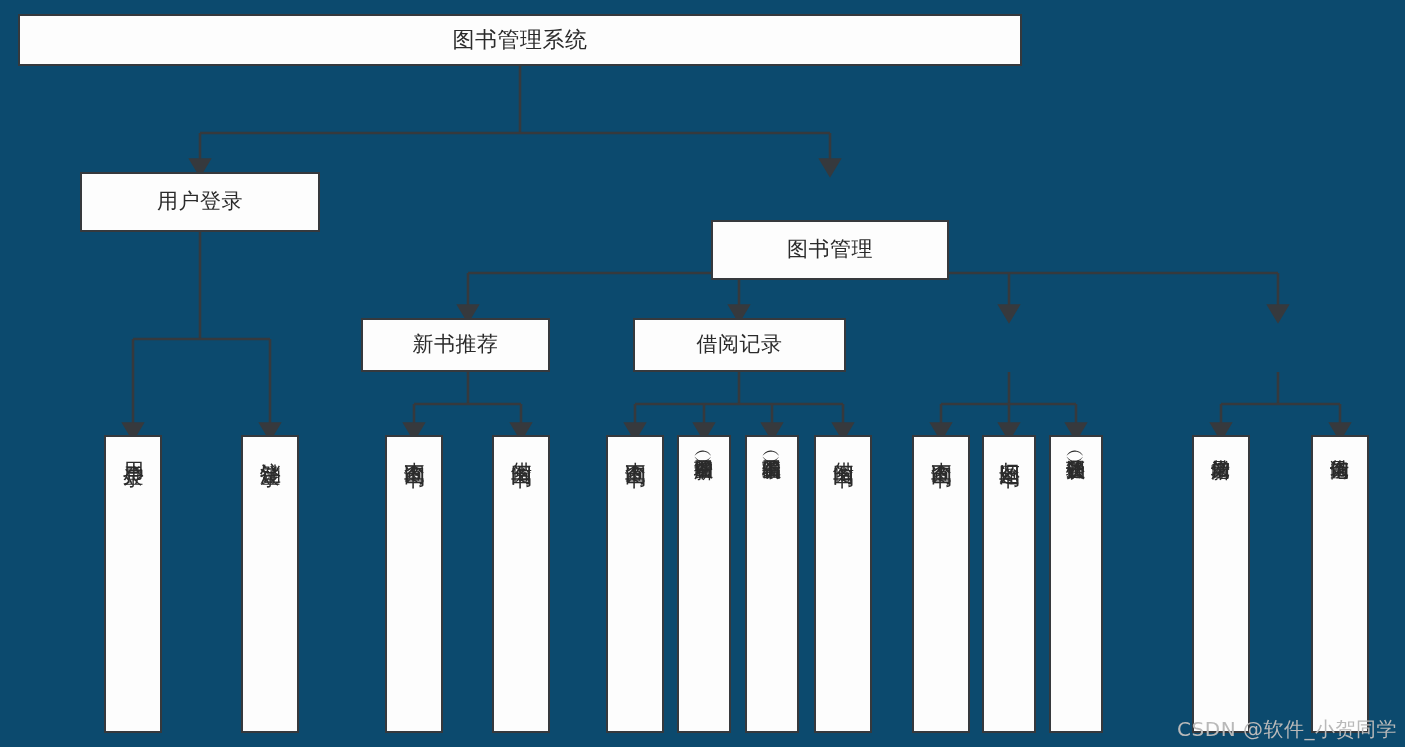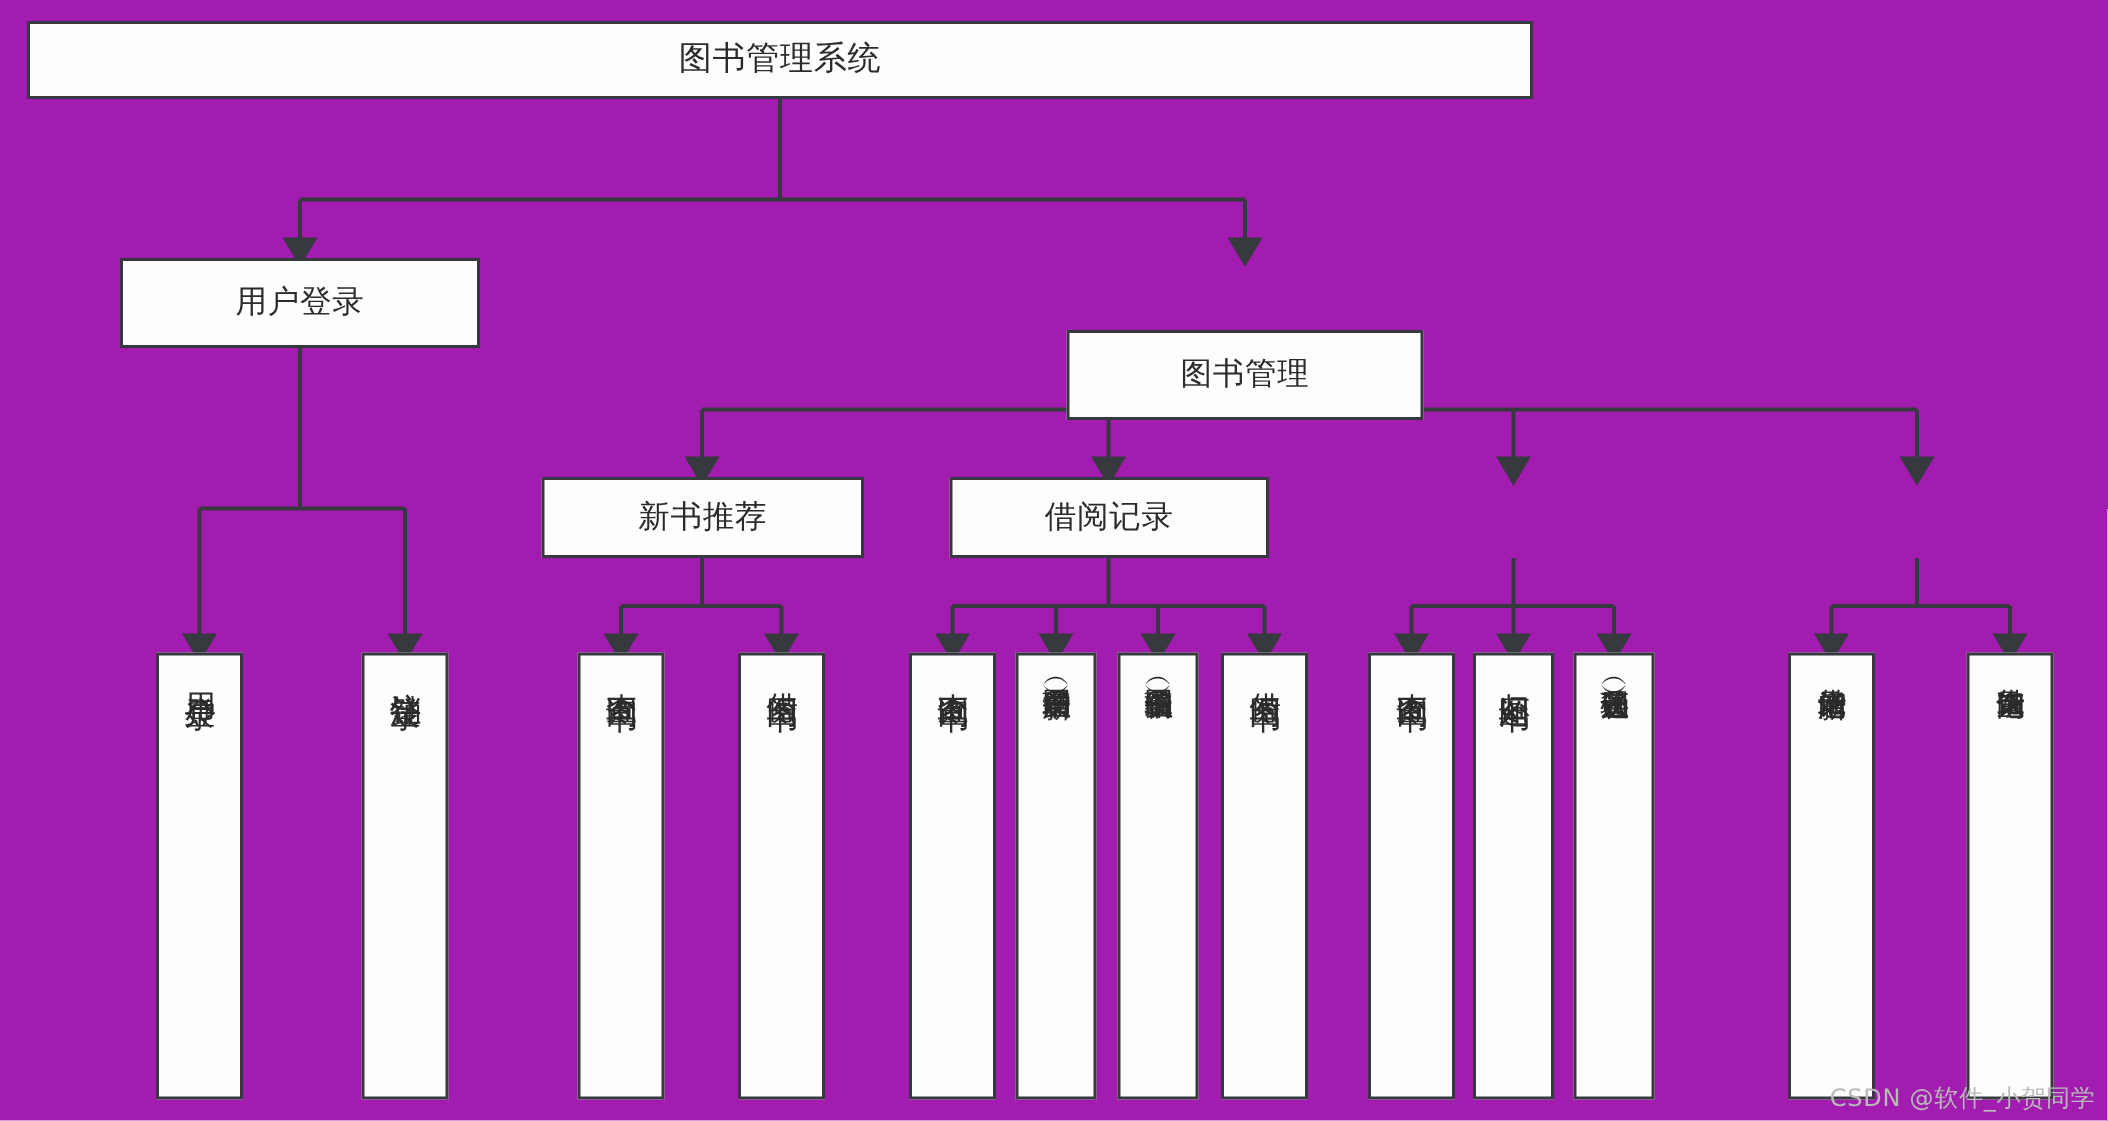--- a/index.html
+++ b/index.html
@@ -8,21 +8,21 @@
     padding: 0;
     background: #ffffff;
   }
   body {
     font-family: "DejaVu Sans", "Liberation Sans", sans-serif;
   }
   #diagram-root {
     position: relative;
     width: 1405px;
     height: 747px;
-    background: #a21caf;
+    background: #0c4a6e;
     overflow: hidden;
   }
   #edges-layer {
     position: absolute;
     left: 0;
     top: 0;
     width: 1405px;
     height: 747px;
     pointer-events: none;
   }
@@ -65,21 +65,21 @@
     white-space: nowrap;
   }
   .node.v.tight .node-label {
     font-size: 19px;
     letter-spacing: 0px;
   }
   #watermark {
     position: absolute;
     right: 8px;
     bottom: 4px;
-    font-size: 16px;
+    font-size: 20px;
     color: #b9b9b9;
     letter-spacing: 0.5px;
     white-space: nowrap;
     user-select: none;
   }
 </style>
 </head>
 <body>
 
 <div id="diagram-root">
@@ -138,21 +138,21 @@
     <span class="node-label">图书管理系统</span>
   </div>
 
   <div class="node h" style="left:80px; top:172px; width:240px; height:60px;">
     <span class="node-label">用户登录</span>
   </div>
   <div class="node h" style="left:711px; top:172px; width:238px; height:60px;margin-top:48px;">
     <span class="node-label">图书管理</span>
   </div>
 
-  <div class="node h" style="left:361px; top:318px; width:215px; height:54px;">
+  <div class="node h" style="left:361px; top:318px; width:189px; height:54px;">
     <span class="node-label">新书推荐</span>
   </div>
   <div class="node h" style="left:633px; top:318px; width:213px; height:54px;">
     <span class="node-label">借阅记录</span>
   </div>
 
   <div class="node v" style="left:104px; top:435px; width:58px; height:298px;">
     <span class="node-label">用户登录</span>
   </div>
   <div class="node v" style="left:241px; top:435px; width:58px; height:298px;">

